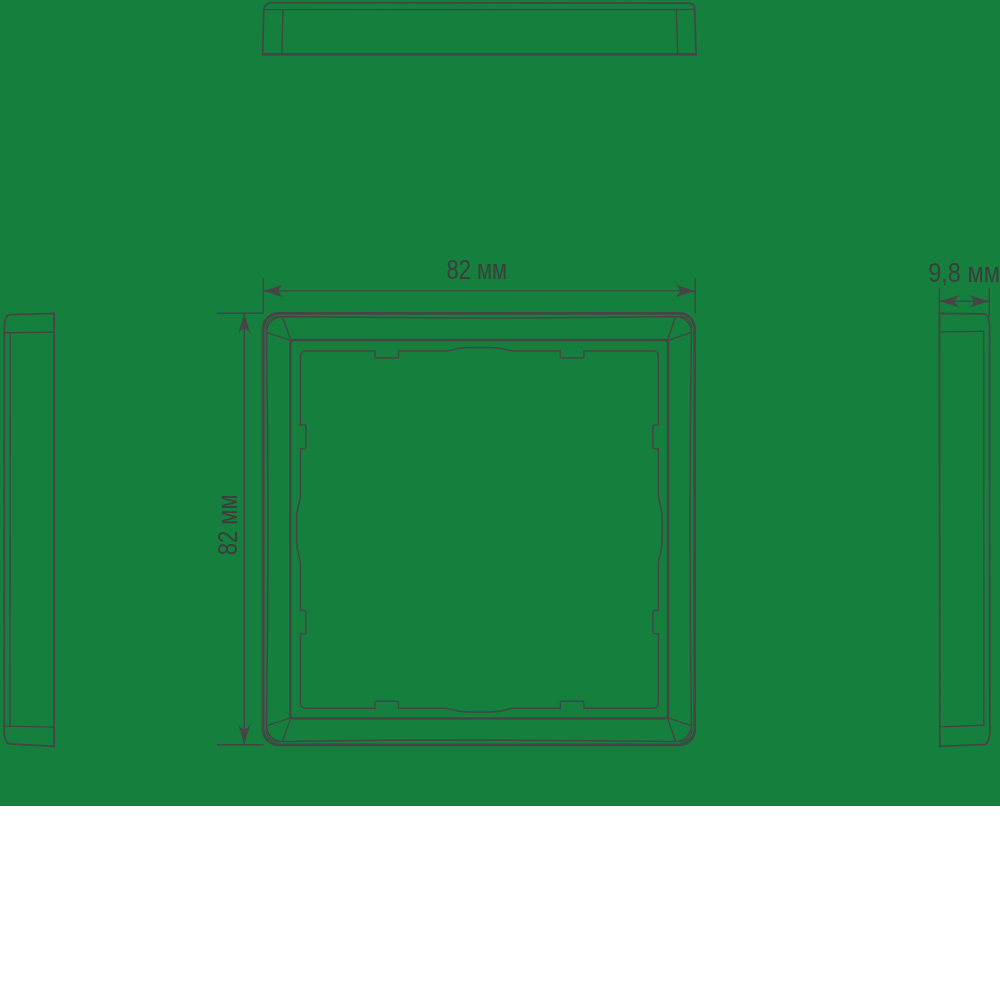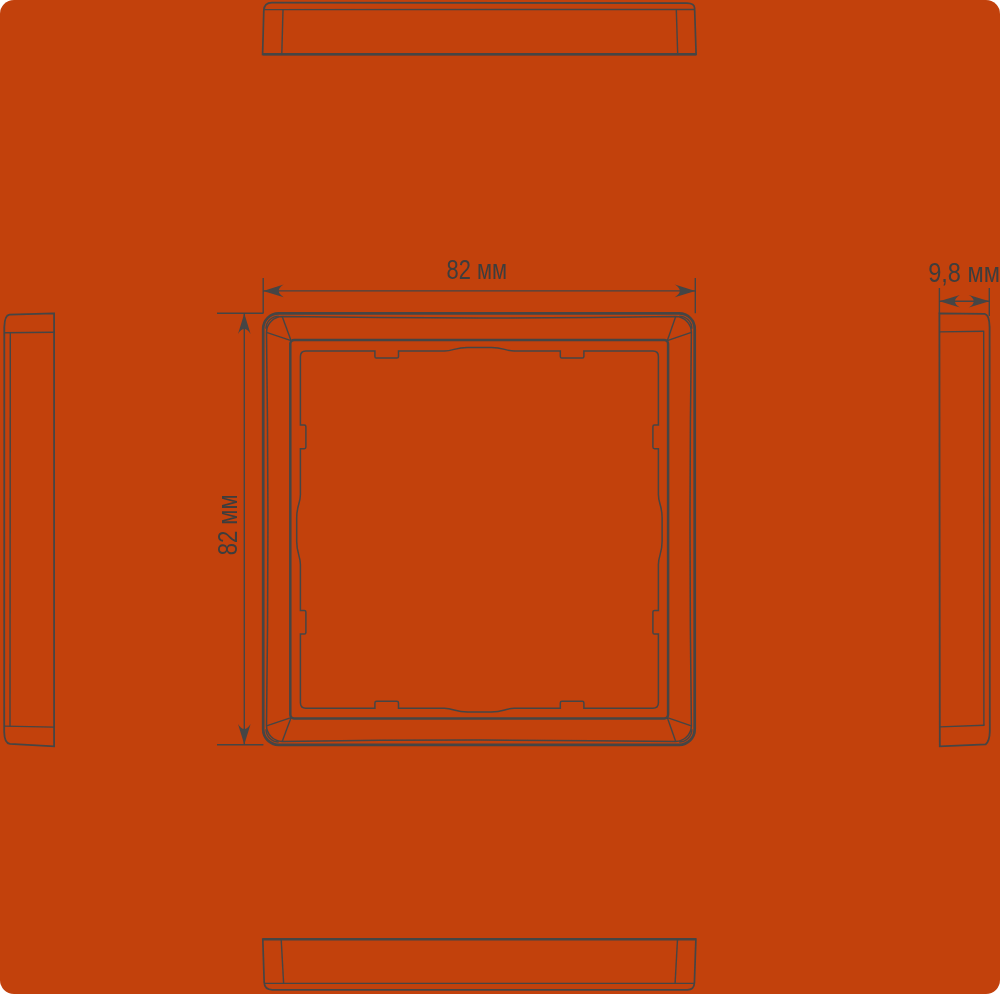--- a/index.html
+++ b/index.html
@@ -1,16 +1,16 @@
 <!DOCTYPE html>
 <html><head>
 <meta charset="utf-8">
 <style>
   html,body{margin:0;padding:0;background:#ffffff;}
-  .page{width:1000px;height:994px;position:relative;background:#c2410c;overflow:hidden;border-radius:14px;}
+  .page{width:1000px;height:806px;position:relative;background:#15803d;overflow:hidden;}
   text{font-family:"Liberation Sans", sans-serif;fill:#3d3d3d;}
 </style>
 </head>
 <body>
 <div class="page">
 <svg width="1000" height="994" viewBox="0 0 1000 994" xmlns="http://www.w3.org/2000/svg">
 <g fill="none" stroke="#454545" stroke-linecap="butt" stroke-linejoin="miter">
 
 <path d="M 262.6,54.3 L 263.8,10.5 Q 264.1,2.6 272,2.6 L 687,3.1 Q 694.3,3.2 694.6,8 L 696.1,54.3 Z" stroke-width="1.7"></path>
 

